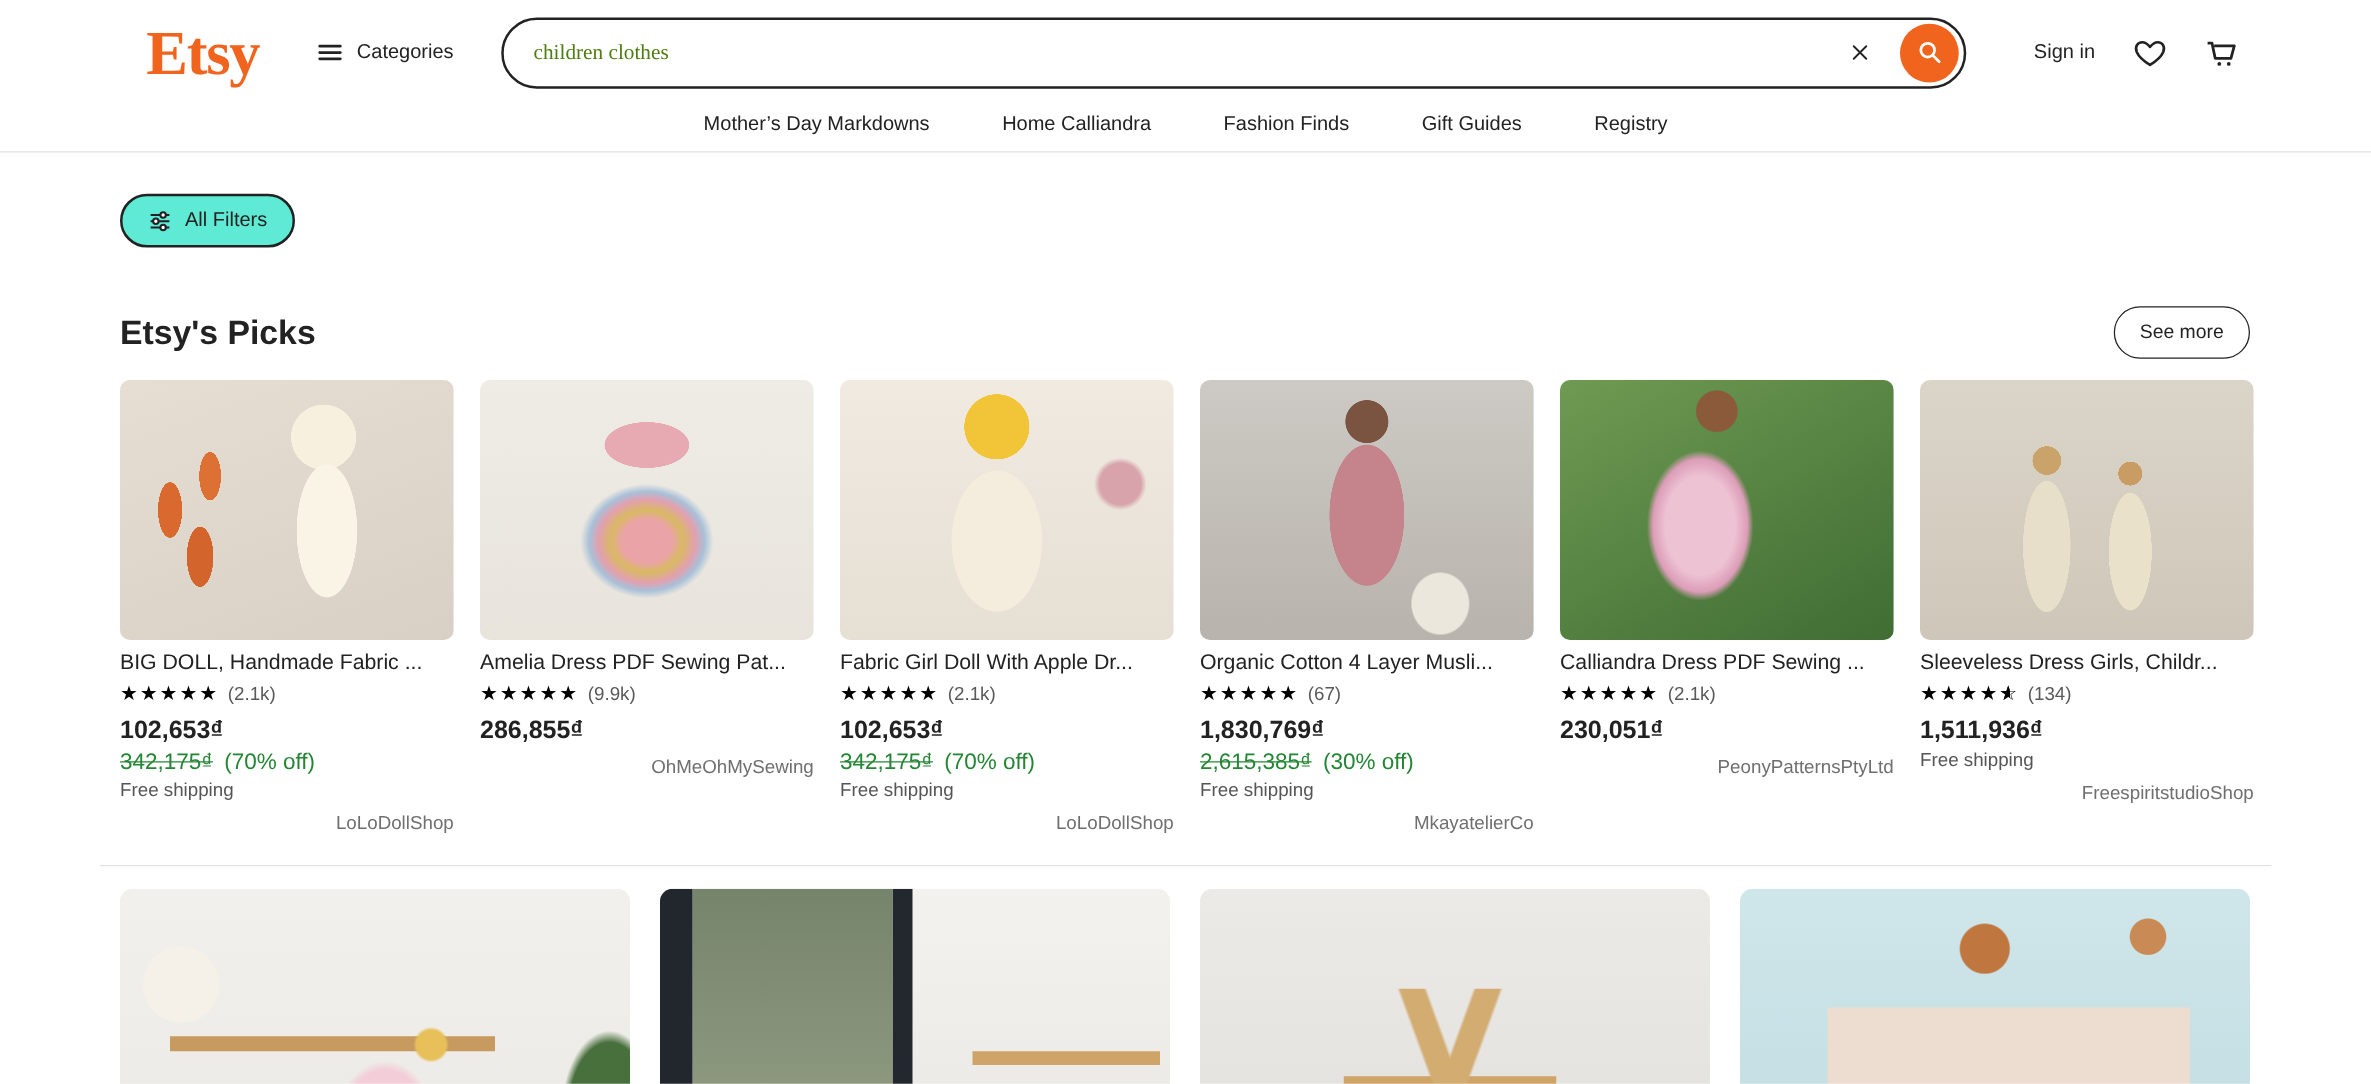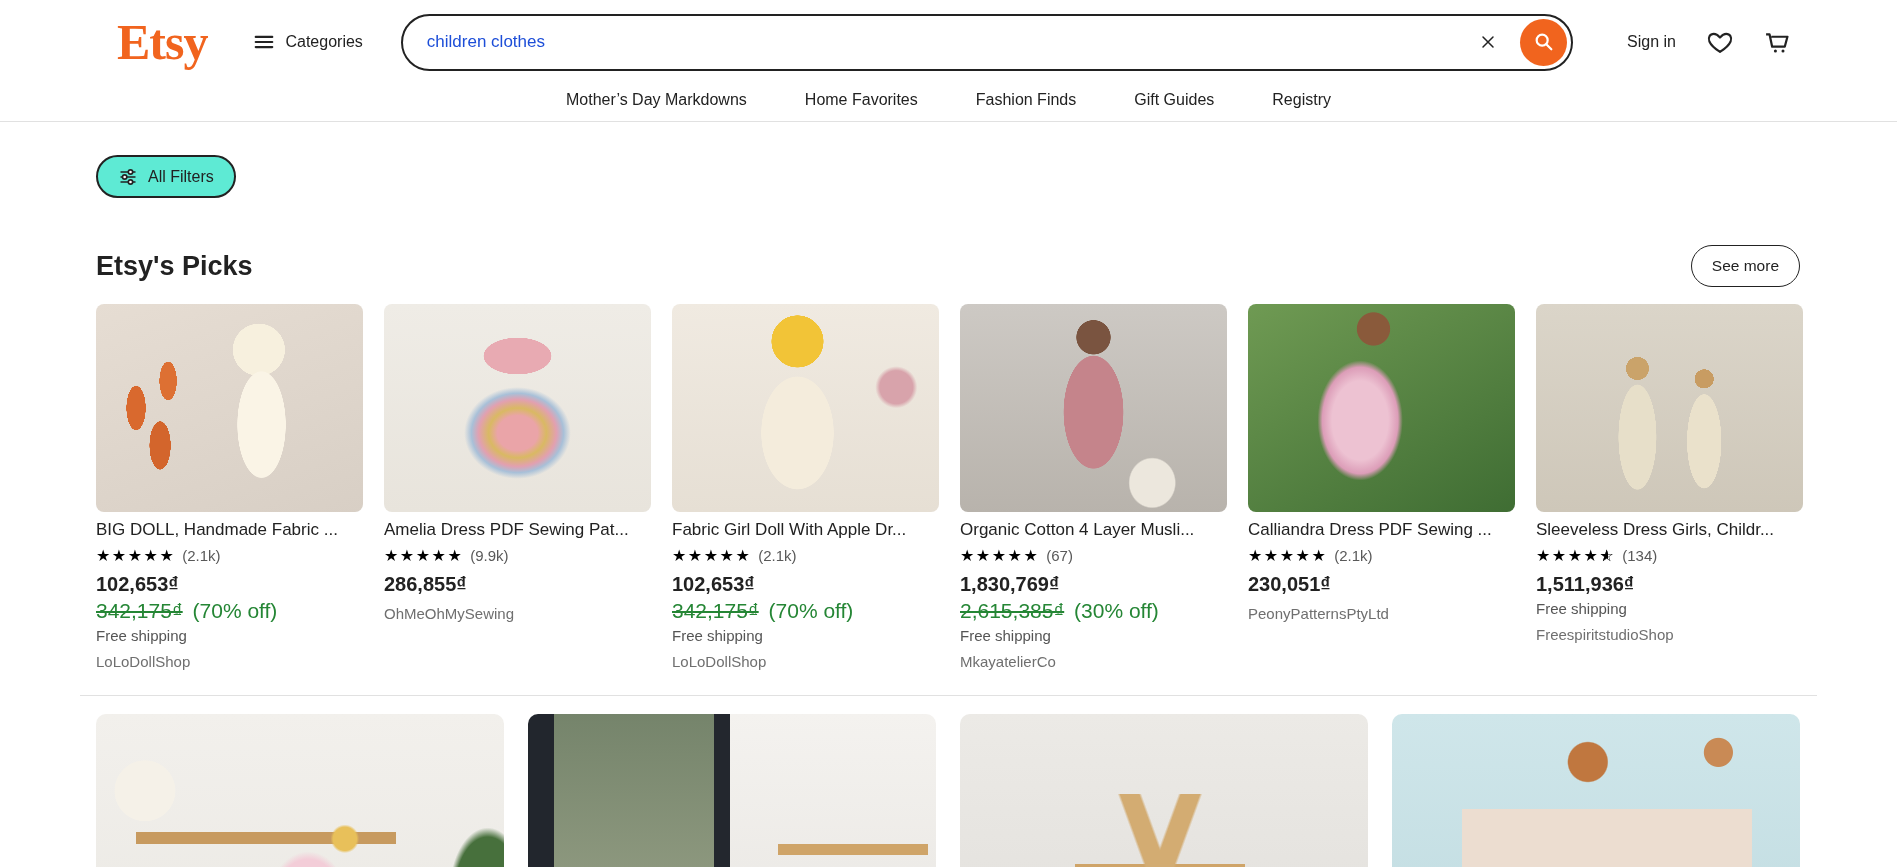--- a/index.html
+++ b/index.html
@@ -7,22 +7,22 @@
     font-family:"Liberation Sans","DejaVu Sans",sans-serif; color:#222; }
 
   
   .header-top { display:flex; align-items:center; height:78px; padding:6px 97px 0 117px; }
   .logo { font-family:"Liberation Serif","DejaVu Serif",serif; font-weight:700;
     font-size:50px; color:#F1641E; letter-spacing:-1px; line-height:1; cursor:pointer; }
   .categories-btn { display:flex; align-items:center; gap:10px; margin-left:38px;
     font-size:16px; color:#222; cursor:pointer; padding:10px 8px; border-radius:22px; white-space:nowrap; }
   .search-wrap { flex:1; margin:0 42px 0 30px; position:relative; height:57px;
     border:2px solid #222; border-radius:29px; display:flex; align-items:center; background:#fff; }
-  .search-input { flex:1; border:none; outline:none; font-size:17px; color:#1d4ed8;
-    padding:0 10px 0 24px; background:transparent; font-family:Liberation Sans, sans-serif; }
+  .search-input { flex:1; border:none; outline:none; font-size:17px; color:#4d7c0f;
+    padding:0 10px 0 24px; background:transparent; font-family:Liberation Serif, serif; }
   .clear-btn { width:36px; height:36px; display:flex; align-items:center; justify-content:center;
     cursor:pointer; margin-right:14px; }
   .search-btn { width:47px; height:47px; border-radius:50%; background:#F1641E; border:none;
     display:flex; align-items:center; justify-content:center; cursor:pointer; margin-right:4px; flex:0 0 auto; }
   .signin { font-size:16px; color:#222; cursor:pointer; padding:10px 12px; border-radius:22px; white-space:nowrap; }
   .icon-btn { width:48px; height:48px; display:flex; align-items:center; justify-content:center;
     cursor:pointer; border-radius:50%; margin-left:8px; }
 
   .header-nav { display:flex; justify-content:center; gap:58px; align-items:center;
     height:44px; border-bottom:1px solid #e1e1e1; }
@@ -56,25 +56,25 @@
   .thumb { width:267px; height:208px; border-radius:8px; }
   .p-title { font-size:17px; font-weight:400; color:#222; margin-top:7px; line-height:1.3;
     white-space:nowrap; overflow:hidden; }
   .rating { display:flex; align-items:center; gap:7px; margin-top:4px; height:21px; }
   .stars { font-size:16px; color:#000; letter-spacing:1.5px; line-height:1; }
   .star { display:inline-block; }
   .star.half { position:relative; }
   .star.half .st-fill { position:absolute; left:0; top:0; width:55%; overflow:hidden; }
   .count { font-size:15px; color:#595959; }
   .price { font-size:20px; font-weight:700; color:#222; margin-top:7px; }
-  .sale { margin-top:3px; font-size:21px; }
+  .sale { margin-top:3px; font-size:18px; }
   .orig { color:#258635; text-decoration:line-through; }
   .disc { color:#258635; margin-left:4px; }
   .ship { font-size:15px; color:#555; margin-top:4px; }
-  .shop { font-size:15px; color:#6f6f6f; margin-top:9px; }
+  .shop { font-size:15px; color:#6f6f6f; margin-top:9px;text-align:right; }
 
   
   .t1 { background:
     radial-gradient(ellipse 40px 88px at 62% 58%, #faf4e6 0 60%, rgba(0,0,0,0) 61%),
     radial-gradient(circle 27px at 61% 22%, #f7f0de 0 96%, rgba(0,0,0,0) 97%),
     radial-gradient(ellipse 10px 23px at 15% 50%, #d9692e 0 96%, rgba(0,0,0,0) 97%),
     radial-gradient(ellipse 9px 20px at 27% 37%, #dd7033 0 96%, rgba(0,0,0,0) 97%),
     radial-gradient(ellipse 11px 25px at 24% 68%, #d3652c 0 96%, rgba(0,0,0,0) 97%),
     linear-gradient(160deg,#e6ddd3,#d8cfc5); }
   .t2 { background:
@@ -175,21 +175,21 @@
       <svg width="28" height="28" viewBox="0 0 24 24">
         <path d="M3.5 5.5h3l2.2 10.5h10.8l2.3-8.5H8" fill="none" stroke="#222" stroke-width="1.9" stroke-linejoin="round"></path>
         <circle cx="11.5" cy="19.8" r="1.3" fill="#222"></circle>
         <circle cx="18" cy="19.8" r="1.3" fill="#222"></circle>
       </svg>
     </div>
   </div>
 
   <nav class="header-nav">
     <span class="nav-link">Mother’s Day Markdowns</span>
-    <span class="nav-link">Home Favorites</span>
+    <span class="nav-link">Home Calliandra</span>
     <span class="nav-link">Fashion Finds</span>
     <span class="nav-link">Gift Guides</span>
     <span class="nav-link">Registry</span>
   </nav>
 </header>
 
 <div class="toolbar">
   <button class="pill-btn">
     <svg width="20" height="20" viewBox="0 0 24 24">
       <path d="M3 6h18M3 12h18M3 18h18" stroke="#222" stroke-width="2"></path>

